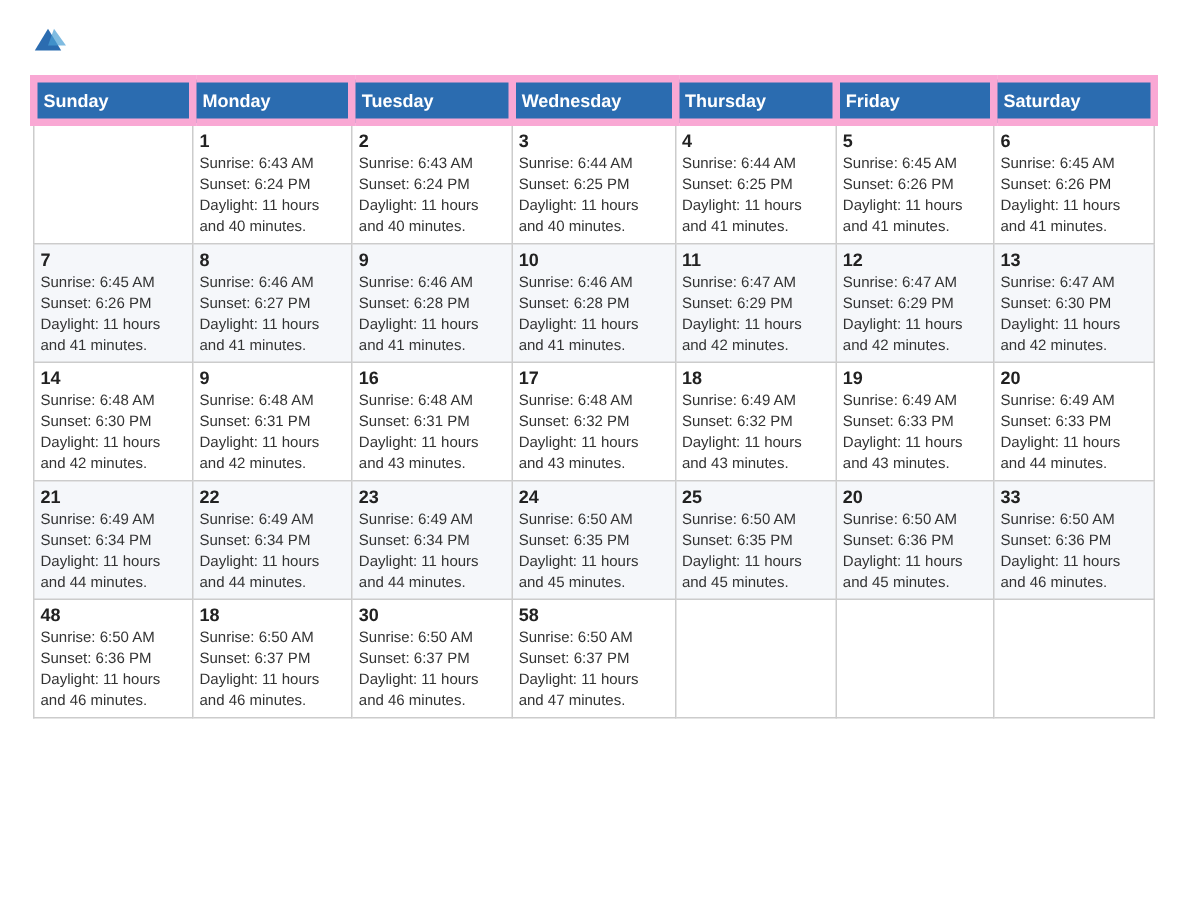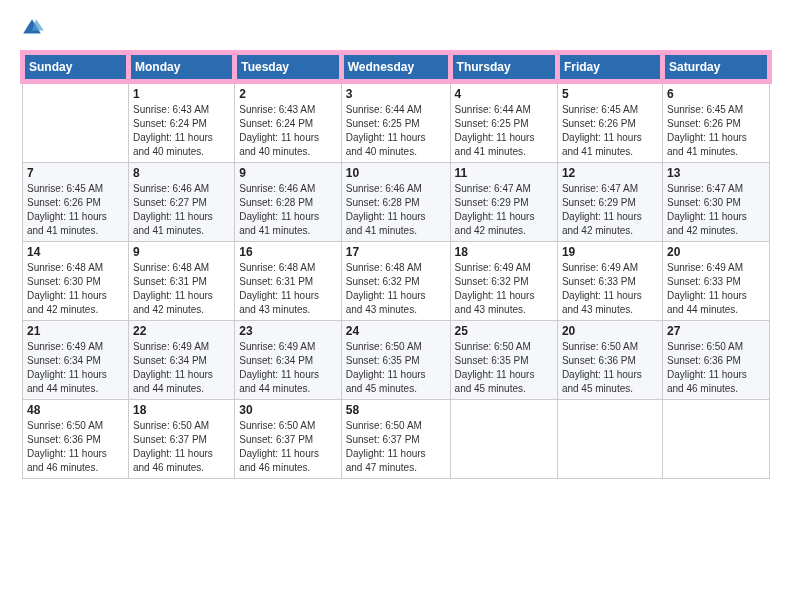--- a/index.html
+++ b/index.html
@@ -312,21 +312,21 @@
 and 45 minutes.</div>
           </td>
           <td>
             <span class="day-number">20</span>
             <div class="day-detail" style="white-space: pre-line;">Sunrise: 6:50 AM
 Sunset: 6:36 PM
 Daylight: 11 hours
 and 45 minutes.</div>
           </td>
           <td>
-            <span class="day-number">27</span>
+            <span class="day-number">33</span>
             <div class="day-detail" style="white-space: pre-line;">Sunrise: 6:50 AM
 Sunset: 6:36 PM
 Daylight: 11 hours
 and 46 minutes.</div>
           </td>
         </tr>
         <tr>
           <td>
             <span class="day-number">48</span>
             <div class="day-detail" style="white-space: pre-line;">Sunrise: 6:50 AM

